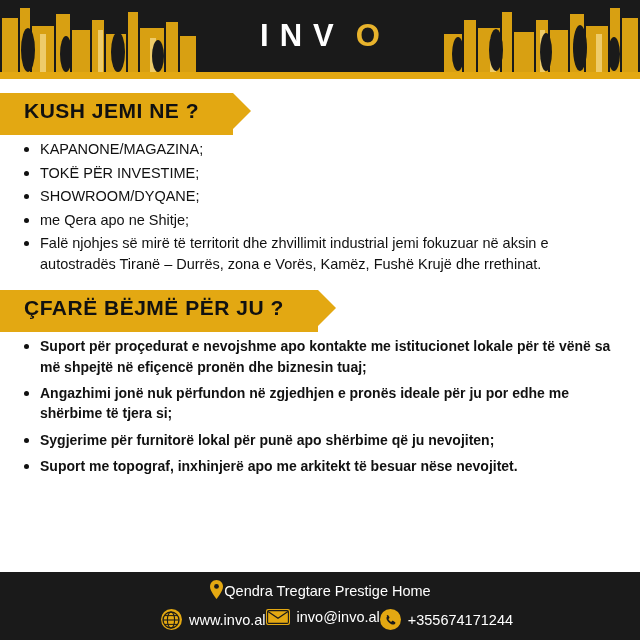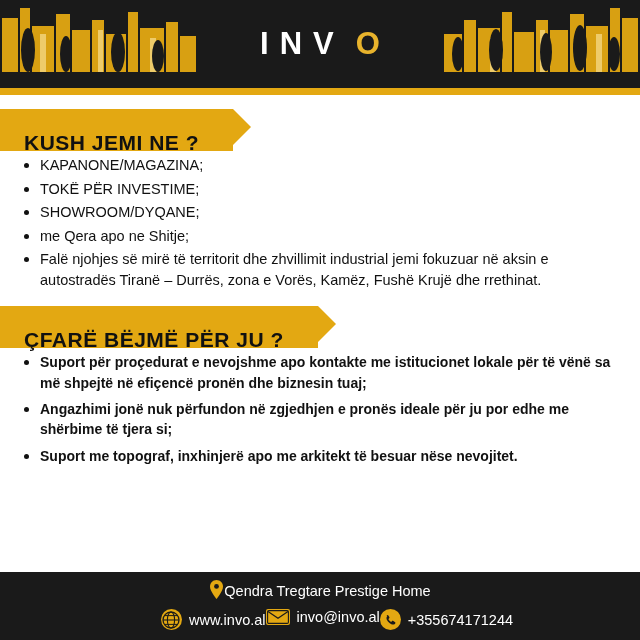--- a/index.html
+++ b/index.html
@@ -16,21 +16,21 @@
     width: 640px;
     height: 640px;
     background: #ffffff;
     display: flex;
     flex-direction: column;
   }
 
   
   .header {
     position: relative;
-    height: 88px;
+    height: 72px;
     background: #1a1a1a;
     overflow: hidden;
     flex: none;
   }
   .skyline {
     position: absolute;
     inset: 0;
   }
   .brand {
     position: absolute;
@@ -66,21 +66,21 @@
     margin-top: 14px;
     margin-left: 0;
     height: 36px;
   }
   .banner {
     position: relative;
     display: inline-block;
     background: #e3a812;
     height: 42px;
     line-height: 36px;
-    padding: 16px 34px 0 24px;
+    padding: 0 34px 0 24px;
     color: #111111;
     font-weight: bold;
     font-size: 21px;
     letter-spacing: 0.5px;
     white-space: nowrap;
   }
   .banner::after {
     content: "";
     position: absolute;
     right: -18px;
@@ -247,20 +247,21 @@
       <li>me Qera apo ne Shitje;</li>
       <li>Falë njohjes së mirë të territorit dhe zhvillimit industrial jemi fokuzuar në aksin e autostradës Tiranë – Durrës, zona e Vorës, Kamëz, Fushë Krujë dhe rrethinat.</li>
     </ul>
 
     <div class="banner-wrap" style="margin-top:16px;">
       <div class="banner">ÇFARË BËJMË PËR JU ?</div>
     </div>
     <ul class="bullets bold">
       <li>Suport për proçedurat e nevojshme apo kontakte me istitucionet lokale për të vënë sa më shpejtë në efiçencë pronën dhe biznesin tuaj;</li>
       <li>Angazhimi jonë nuk përfundon në zgjedhjen e pronës ideale për ju por edhe me shërbime të tjera si;</li>
+      <li>Sygjerime për furnitorë lokal për punë apo shërbime që ju nevojiten;</li>
       <li>Suport me topograf, inxhinjerë apo me arkitekt të besuar nëse nevojitet.</li>
     </ul>
   </div>
 
   <div class="footer">
     <div class="footer-top">
       <span class="pin">
         <svg width="15" height="19" viewBox="0 0 15 19">
           <path d="M7.5 0C3.9 0 1 2.9 1 6.5 1 11.4 7.5 19 7.5 19S14 11.4 14 6.5C14 2.9 11.1 0 7.5 0z" fill="#e3a812"></path>
           <circle cx="7.5" cy="6.4" r="2.4" fill="#1a1a1a"></circle>

